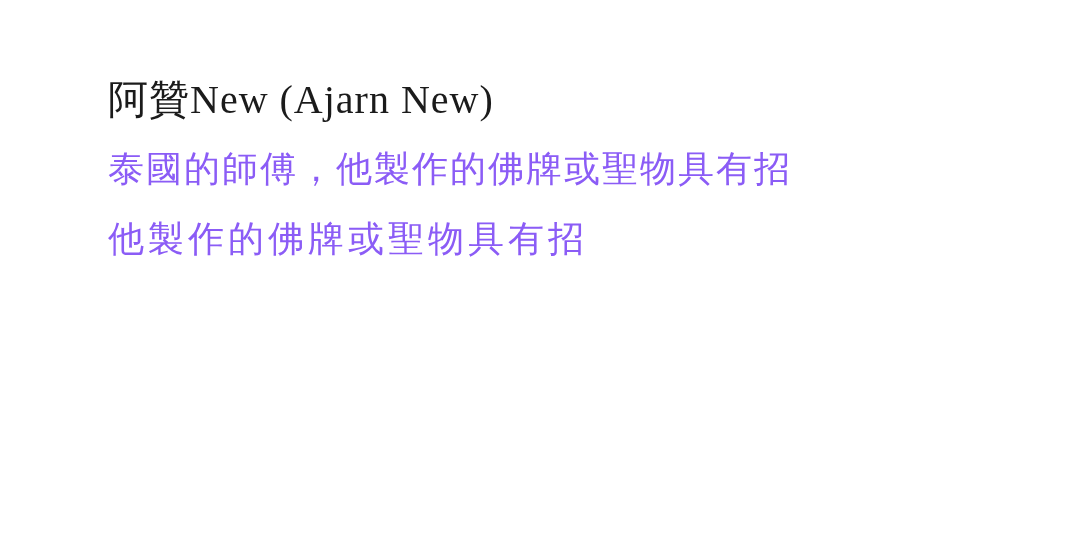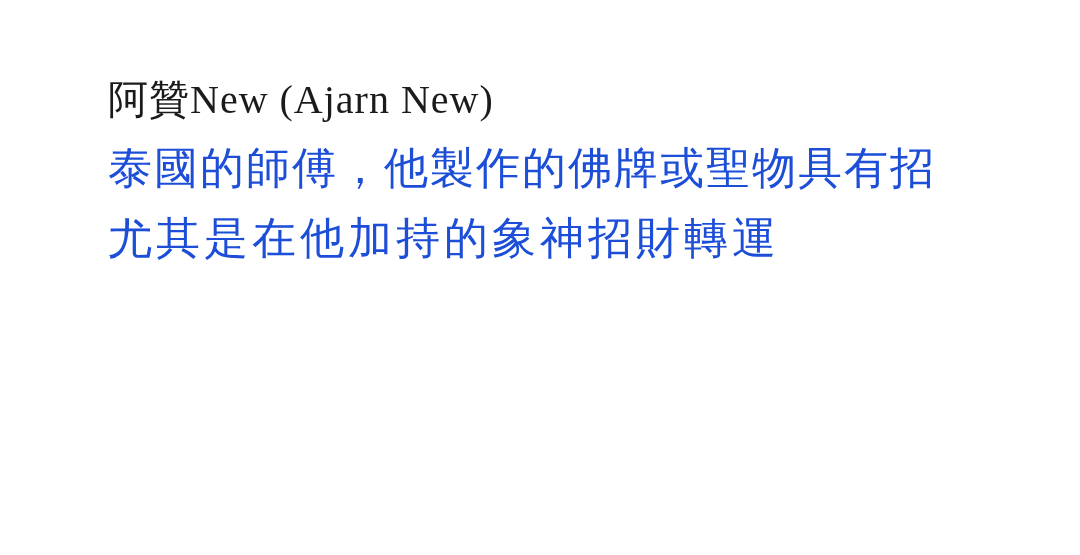--- a/index.html
+++ b/index.html
@@ -23,38 +23,38 @@
   .title-line {
     font-family: "Liberation Serif", "DejaVu Serif", serif;
     font-size: 40px;
     line-height: 68px;
     color: #1b1b1b;
     letter-spacing: 1px;
     white-space: nowrap;
   }
   .body-line {
     font-family: "Liberation Serif", "DejaVu Serif", serif;
-    font-size: 44px;
+    font-size: 36px;
     line-height: 70px;
-    color: #1d4ed8;
+    color: #8b5cf6;
     letter-spacing: 2px;
     white-space: nowrap;
   }
   .body-line.justify-wide {
     letter-spacing: 6px;
   }
   .body-line.justify-wider {
     letter-spacing: 7px;
   }
   .body-line.last {
     letter-spacing: 4px;
   }
 </style>
 </head>
 <body>
 
 <div id="page">
   <div class="text-block">
     <div class="title-line">阿贊New (Ajarn New)</div>
     <div class="body-line">泰國的師傅，他製作的佛牌或聖物具有招</div>
-    <div class="body-line last">尤其是在他加持的象神招財轉運</div>
+    <div class="body-line last">他製作的佛牌或聖物具有招</div>
   </div>
 </div>
 
 </body></html>

